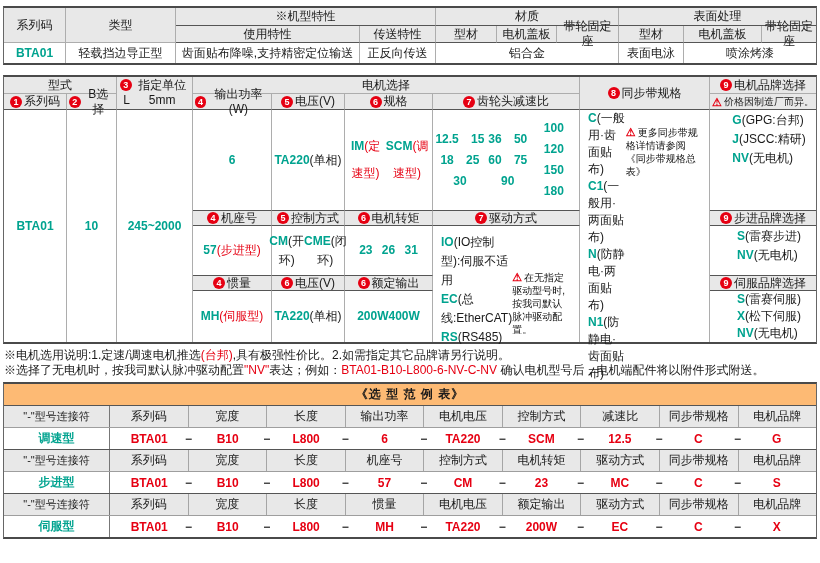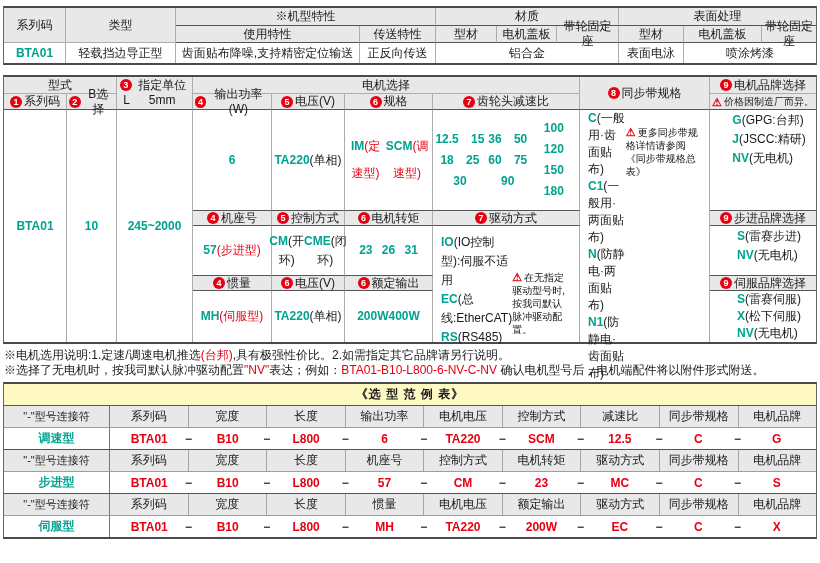--- a/index.html
+++ b/index.html
@@ -32,21 +32,21 @@
   .ratio{word-spacing:9px;line-height:21px}
   .wsp{word-spacing:6px}
   .two-line{line-height:27px}
   .list{text-align:left;line-height:17px;font-size:12px}
   .list.wide{line-height:19px}
   .cell-note{font-size:10px;line-height:13px;text-align:left;color:#111}
   
   .notes{margin:4px 0 4px 1px;font-size:12px;line-height:15px}
   
   .ex{width:814px;border:1px solid #666;border-top:2px solid var(--dark);border-bottom:2px solid var(--dark);margin-top:2px}
-  .ex-title{height:21px;display:flex;align-items:center;justify-content:center;background:#fef9c3;font-size:12px;font-weight:700;letter-spacing:1px}
+  .ex-title{height:21px;display:flex;align-items:center;justify-content:center;background:#fdba74;font-size:12px;font-weight:700;letter-spacing:1px}
   .ex-row{display:flex;height:22px;border-top:1px solid #9e9e9e}
   .ex-row.hd{background:var(--hdr);border-top:1px solid #555}
   .ex-label{width:106px;flex:none;border-right:1px solid #777;display:flex;align-items:center;justify-content:center;font-size:11px}
   .ex-cell{flex:1;display:flex;align-items:center;justify-content:center;position:relative;font-size:12px}
   .hd .ex-cell{border-right:1px solid #a5a5a5}
   .hd .ex-cell.last{border-right:none}
   .vr .ex-cell{color:var(--red);font-weight:700}
   .vr .ex-label{color:var(--teal);font-weight:700;font-size:12px}
   .dash{position:absolute;right:0;transform:translateX(50%);color:#333;font-weight:700;font-size:12px}
 </style>

